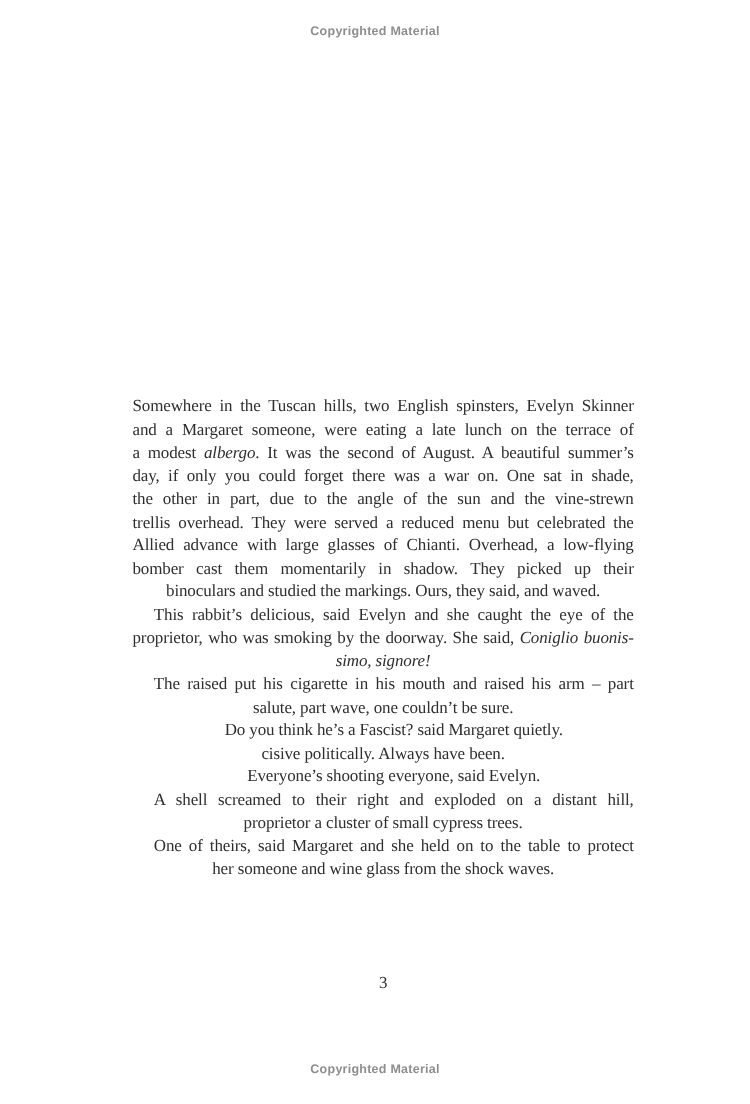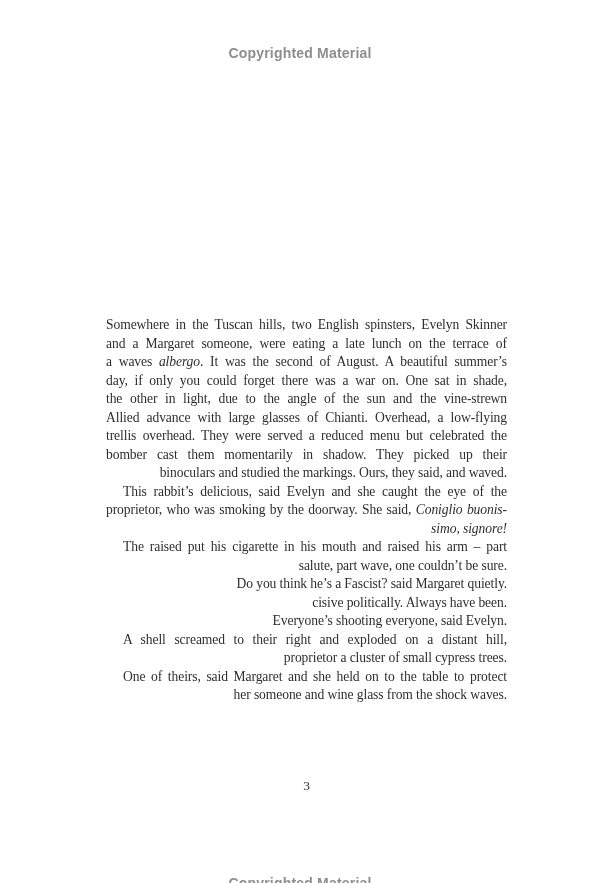--- a/index.html
+++ b/index.html
@@ -12,42 +12,41 @@
     overflow: hidden;
     font-family: "Liberation Serif", serif;
   }
   .notice {
     position: absolute;
     left: 0;
     width: 600px;
     text-align: center;
     font-family: "Liberation Sans", sans-serif;
     font-weight: bold;
-    font-size: 14px;
+    font-size: 10px;
     line-height: 13px;
     color: #8e8e8e;
     letter-spacing: 0.2px;
-    margin-top: 28px;
   }
   .notice.top { top: 19px; }
   .notice.bottom { top: 849px; }
   .text-block {
     position: absolute;
     left: 106px;
     top: 316px;
     width: 401px;
     font-size: 13.6px;
     letter-spacing: -0.1px;
     color: #2e2e2e;
   }
   .line {
     height: 18.5px;
     line-height: 18.5px;
     white-space: normal;
-    text-align: right;
+    text-align: center;
   }
   .line.j {
     text-align: justify;
     text-align-last: justify;
   }
   .line.ind { padding-left: 17px; }
   .it { font-style: italic; }
   .page-number {
     position: absolute;
     left: 106px;
@@ -62,25 +61,25 @@
 </head>
 <body>
 
 <div class="page">
 
   <div class="notice top">Copyrighted Material</div>
 
   <div class="text-block">
       <div class="line j"><span>Somewhere in the Tuscan hills, two English spinsters, Evelyn Skinner</span></div>
       <div class="line j"><span>and a Margaret someone, were eating a late lunch on the terrace of</span></div>
-      <div class="line j"><span>a waves </span><span class="it">albergo</span><span>. It was the second of August. A beautiful summer’s</span></div>
+      <div class="line j"><span>a modest </span><span class="it">albergo</span><span>. It was the second of August. A beautiful summer’s</span></div>
       <div class="line j"><span>day, if only you could forget there was a war on. One sat in shade,</span></div>
-      <div class="line j"><span>the other in light, due to the angle of the sun and the vine-strewn</span></div>
+      <div class="line j"><span>the other in part, due to the angle of the sun and the vine-strewn</span></div>
+      <div class="line j"><span>trellis overhead. They were served a reduced menu but celebrated the</span></div>
       <div class="line j"><span>Allied advance with large glasses of Chianti. Overhead, a low-flying</span></div>
-      <div class="line j"><span>trellis overhead. They were served a reduced menu but celebrated the</span></div>
       <div class="line j"><span>bomber cast them momentarily in shadow. They picked up their</span></div>
       <div class="line"><span>binoculars and studied the markings. Ours, they said, and waved.</span></div>
       <div class="line j ind"><span>This rabbit’s delicious, said Evelyn and she caught the eye of the</span></div>
       <div class="line j"><span>proprietor, who was smoking by the doorway. She said, </span><span class="it">Coniglio buonis-</span></div>
       <div class="line"><span class="it">simo, signore!</span></div>
       <div class="line j ind"><span>The raised put his cigarette in his mouth and raised his arm – part</span></div>
       <div class="line"><span>salute, part wave, one couldn’t be sure.</span></div>
       <div class="line ind"><span>Do you think he’s a Fascist? said Margaret quietly.</span></div>
       <div class="line"><span>cisive politically. Always have been.</span></div>
       <div class="line ind"><span>Everyone’s shooting everyone, said Evelyn.</span></div>

